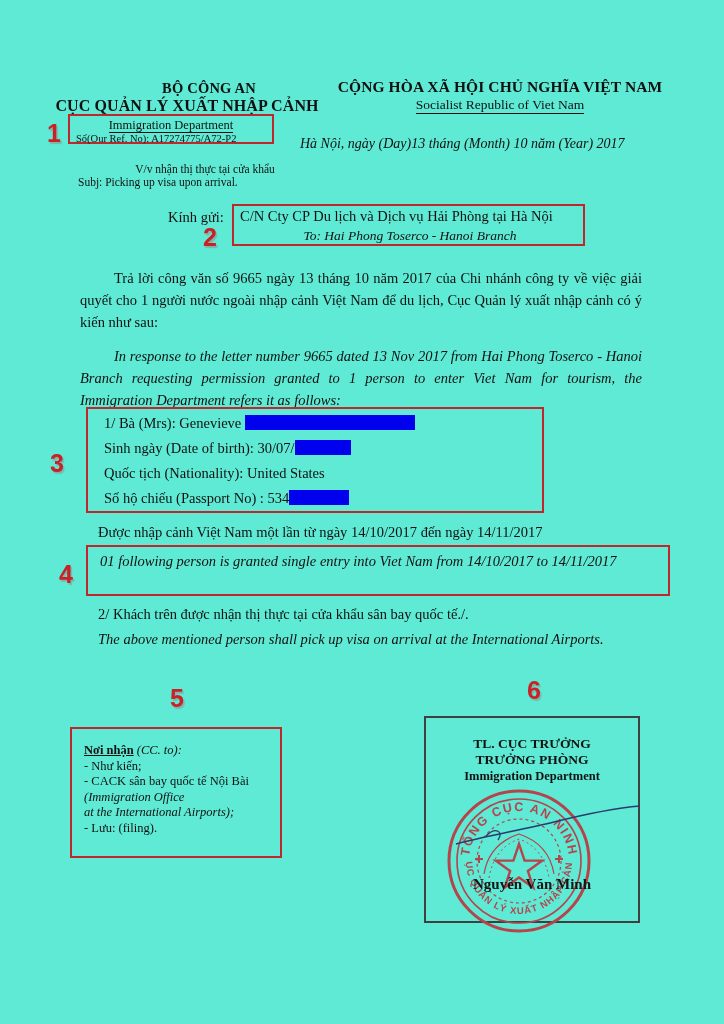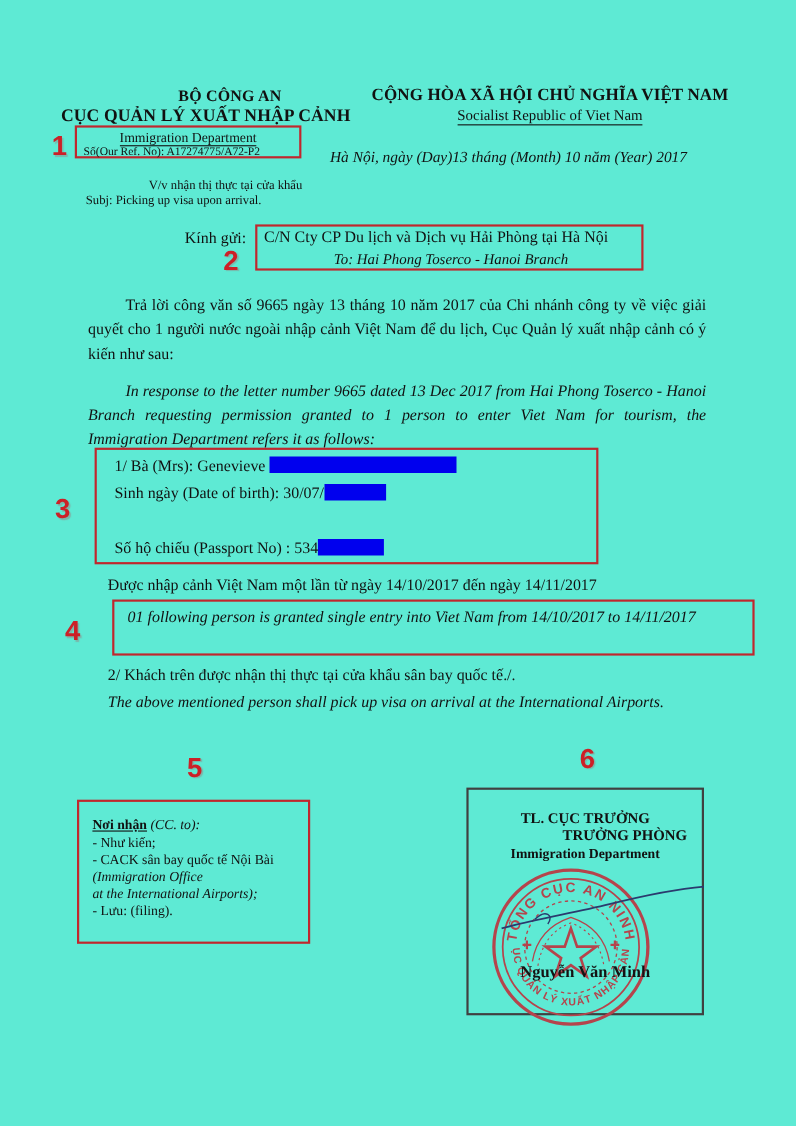--- a/index.html
+++ b/index.html
@@ -108,21 +108,21 @@
 
   
   .line-entry {
     left: 98px; top: 524px; width: 560px;
     font-size: 14.5px;
   }
 
   
   .box4 {
     left: 86px; top: 545px; width: 584px; height: 51px;
-    border: 2px solid #c0272d; box-sizing: border-box; margin-left: 16px;
+    border: 2px solid #c0272d; box-sizing: border-box;
   }
   .box4-txt {
     left: 12px; top: 3px; width: 560px;
     font-size: 14.5px; font-style: italic; line-height: 22px;
     text-align: justify;
   }
 
   .line-pt2 { left: 98px; top: 606px; width: 570px; font-size: 14.5px; }
   .para-airport {
     left: 98px; top: 628px; width: 560px;
@@ -137,21 +137,21 @@
   }
   .box5-inner { left: 12px; top: 14px; width: 195px; font-size: 12.5px; line-height: 15.5px; }
   .box5-inner .hd { font-weight: bold; text-decoration: underline; }
 
   
   .box6 {
     left: 424px; top: 716px; width: 216px; height: 207px;
     border: 2px solid #404040; box-sizing: border-box;
   }
   .sig-l1 { left: 0; top: 18px; width: 100%; font-size: 13.5px; font-weight: bold; text-align: center; }
-  .sig-l2 { left: 0; top: 34px; width: 100%; font-size: 13.5px; font-weight: bold; text-align: center; margin-left: 36px; }
+  .sig-l2 { left: 0; top: 34px; width: 100%; font-size: 13.5px; font-weight: bold; text-align: center; }
   .sig-l3 { left: 0; top: 51px; width: 100%; font-size: 12.5px; font-weight: bold; text-align: center; }
 
   
   .seal-wrap { left: 18px; top: 68px; width: 150px; height: 150px; }
   .sig-name {
     left: 0; top: 158px; width: 100%;
     font-size: 15px; font-weight: bold; text-align: center;
     color: #141414;
   }
 
@@ -194,28 +194,31 @@
   <div class="abs subj2">Subj: Picking up visa upon arrival.</div>
 
   <div class="abs kinh-gui">Kính gửi:</div>
   <div class="abs box2">
     <div class="abs box2-l1">C/N Cty CP Du lịch và Dịch vụ Hải Phòng tại Hà Nội</div>
     <div class="abs box2-l2">To: Hai Phong Toserco - Hanoi Branch</div>
   </div>
   <div class="abs marker m2">2</div>
 
   <div class="abs para para-vn">Trả lời công văn số 9665 ngày 13 tháng 10 năm 2017 của Chi nhánh công ty về việc giải quyết cho 1 người nước ngoài nhập cảnh Việt Nam để du lịch, Cục Quản lý xuất nhập cảnh có ý kiến như sau:</div>
-  <div class="abs para para-en">In response to the letter number 9665 dated 13 Dec 2017 from Hai Phong Toserco - Hanoi Branch requesting permission granted to 1 person to enter Viet Nam for tourism, the Immigration Department refers it as follows:</div>
+  <div class="abs para para-en">In response to the letter number 9665 dated 13 Nov 2017 from Hai Phong Toserco - Hanoi Branch requesting permission granted to 1 person to enter Viet Nam for tourism, the Immigration Department refers it as follows:</div>
 
   <div class="abs box3">
     <div class="b3row" style="top:6px">
       <span>1/  Bà (Mrs): </span><span>Genevieve</span><span class="redact" style="width:170px;margin-left:4px"></span>
     </div>
     <div class="b3row" style="top:31px">
       <span>Sinh ngày (Date of birth): </span><span>30/07/</span><span class="redact" style="width:56px"></span>
+    </div>
+    <div class="b3row" style="top:56px">
+      <span>Quốc tịch (Nationality): </span><span>United States</span>
     </div>
     <div class="b3row" style="top:81px">
       <span>Số hộ chiếu  (Passport No) : </span><span>534</span><span class="redact" style="width:60px"></span>
     </div>
   </div>
   <div class="abs marker m3">3</div>
 
   <div class="abs line-entry">Được nhập cảnh Việt Nam một lần từ ngày 14/10/2017 đến ngày 14/11/2017</div>
 
   <div class="abs box4">

